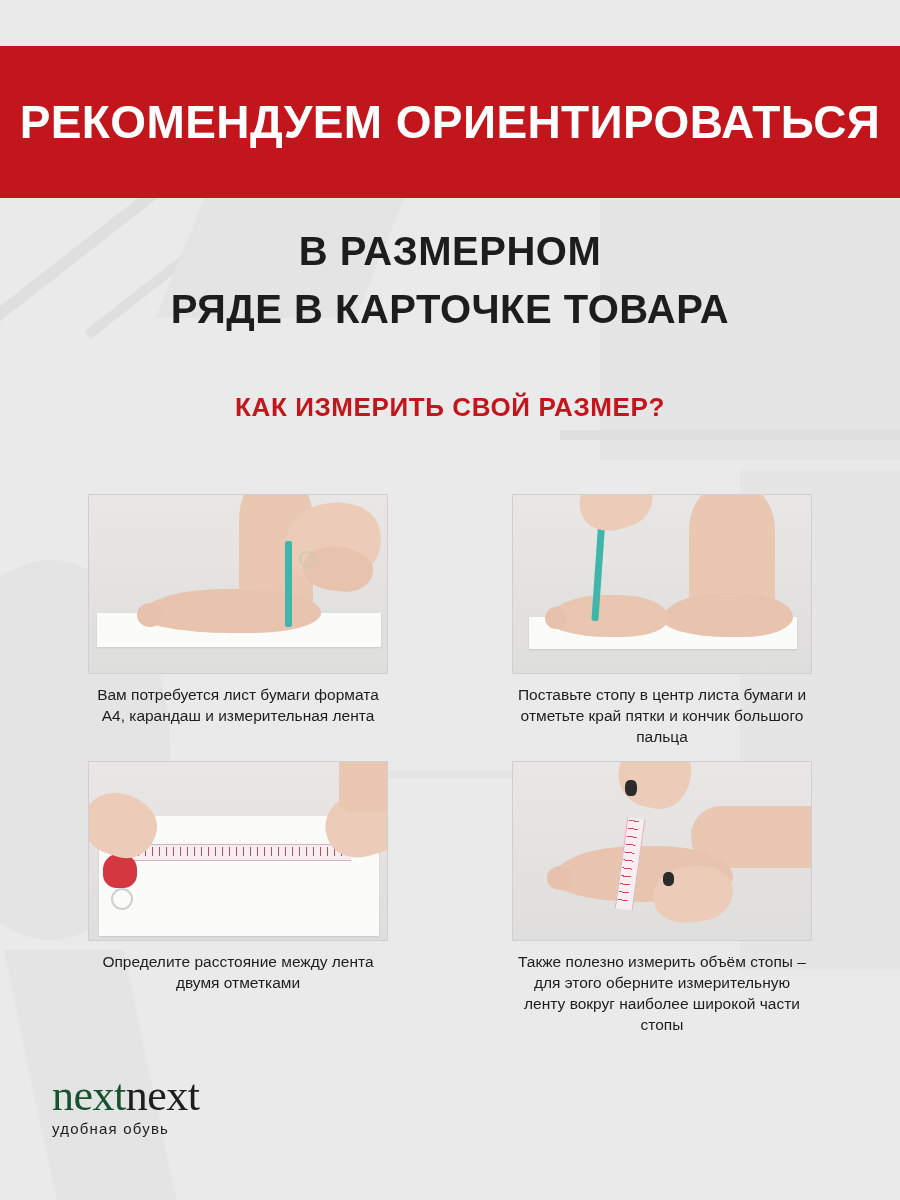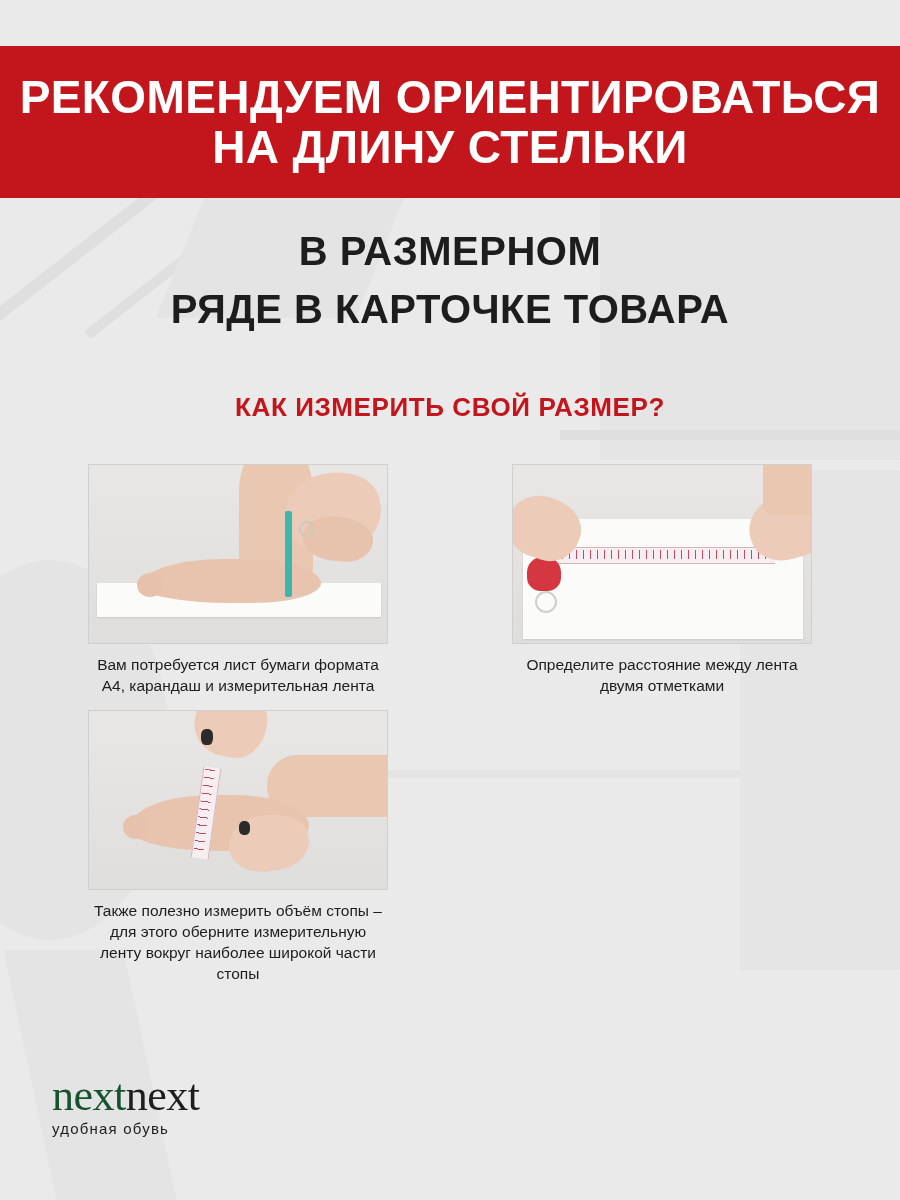--- a/index.html
+++ b/index.html
@@ -88,21 +88,21 @@
     font-size: 26px;
     font-weight: bold;
     letter-spacing: 0.6px;
     text-transform: uppercase;
   }
 
   
   .steps {
     position: absolute;
     left: 88px;
-    top: 464px;
+    top: 494px;
     width: 724px;
     display: grid;
     grid-template-columns: 300px 300px;
     column-gap: 124px;
     row-gap: 14px;
   }
   .step {
     width: 300px;
   }
   .photo {
@@ -224,21 +224,20 @@
     <div class="s" style="left:600px; top:200px; width:300px; height:260px; background:#e5e5e5;"></div>
     <div class="line" style="left:560px; top:430px; width:360px; height:10px;"></div>
     <div class="s" style="left:-70px; top:560px; width:240px; height:380px; border-radius:50%; background:#e4e4e4;"></div>
     <div class="line" style="left:0px; top:770px; width:900px; height:8px; background:#e4e4e4;"></div>
     <div class="s" style="left:740px; top:470px; width:200px; height:500px; background:#e5e5e5;"></div>
     <div class="s" style="left:30px; top:950px; width:120px; height:250px; transform:skewX(12deg); background:#e4e4e4;"></div>
   </div>
 
   <div class="banner">
     <div class="banner-line">РЕКОМЕНДУЕМ ОРИЕНТИРОВАТЬСЯ</div>
-    <div class="banner-line">НА ДЛИНУ СТЕЛЬКИ</div>
   </div>
 
   <div class="headline">
     <div class="headline-line">В РАЗМЕРНОМ</div>
     <div class="headline-line">РЯДЕ В КАРТОЧКЕ ТОВАРА</div>
   </div>
 
   <div class="subhead">КАК ИЗМЕРИТЬ СВОЙ РАЗМЕР?</div>
 
   <div class="steps">
@@ -251,20 +250,34 @@
         <div class="foot" style="left:52px; top:94px; width:180px; height:44px;"></div>
         <div class="toe" style="left:48px; top:108px; width:26px; height:24px;"></div>
         <div class="hand" style="left:196px; top:8px; width:96px; height:78px; transform:rotate(-12deg);"></div>
         <div class="hand" style="left:214px; top:52px; width:70px; height:44px; background:#e7c2ad; transform:rotate(6deg);"></div>
         <div class="pencil" style="left:196px; top:46px; width:7px; height:86px;"></div>
         <div class="ring" style="left:210px; top:56px; width:12px; height:12px; border-color:#cfc9b8;"></div>
       </div>
       <div class="caption">Вам потребуется лист бумаги формата А4, карандаш и измерительная лента</div>
     </div>
 
+    <div class="step">
+      <div class="photo">
+        <div class="bgwall"></div>
+        <div class="paper" style="left:16px; top:122px; width:268px; height:32px;"></div>
+        <div class="leg" style="left:176px; top:-10px; width:86px; height:150px;"></div>
+        <div class="foot" style="left:150px; top:98px; width:130px; height:44px;"></div>
+        <div class="foot" style="left:36px; top:100px; width:120px; height:42px; background:#e9c6b0;"></div>
+        <div class="toe" style="left:32px; top:112px; width:22px; height:22px;"></div>
+        <div class="pencil" style="left:82px; top:22px; width:7px; height:104px; transform:rotate(4deg);"></div>
+        <div class="pencil-tip" style="left:78px; top:8px; transform:rotate(4deg);"></div>
+        <div class="hand" style="left:66px; top:-24px; width:74px; height:58px; transform:rotate(-18deg);"></div>
+      </div>
+      <div class="caption">Поставьте стопу в центр листа бумаги и отметьте край пятки и кончик большого пальца</div>
+    </div>
 
     <div class="step">
       <div class="photo">
         <div class="bgwall"></div>
         <div class="paper" style="left:10px; top:54px; width:280px; height:120px;"></div>
         <div class="tape" style="left:40px; top:82px; width:222px; height:15px;"></div>
         <div class="tape-ticks" style="left:42px; top:85px; width:216px; height:9px;"></div>
         <div class="tapecase" style="left:14px; top:92px; width:34px; height:34px;"></div>
         <div class="ring" style="left:22px; top:126px; width:18px; height:18px;"></div>
         <div class="hand" style="left:-6px; top:32px; width:74px; height:62px; transform:rotate(18deg);"></div>

